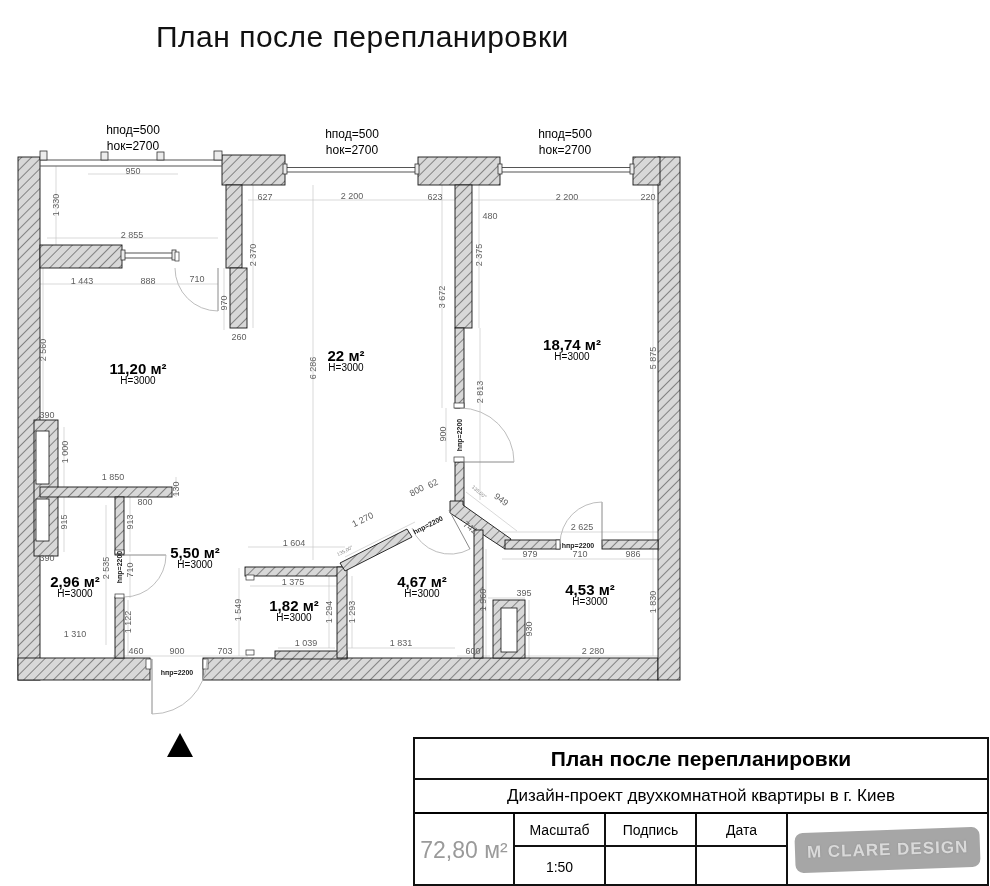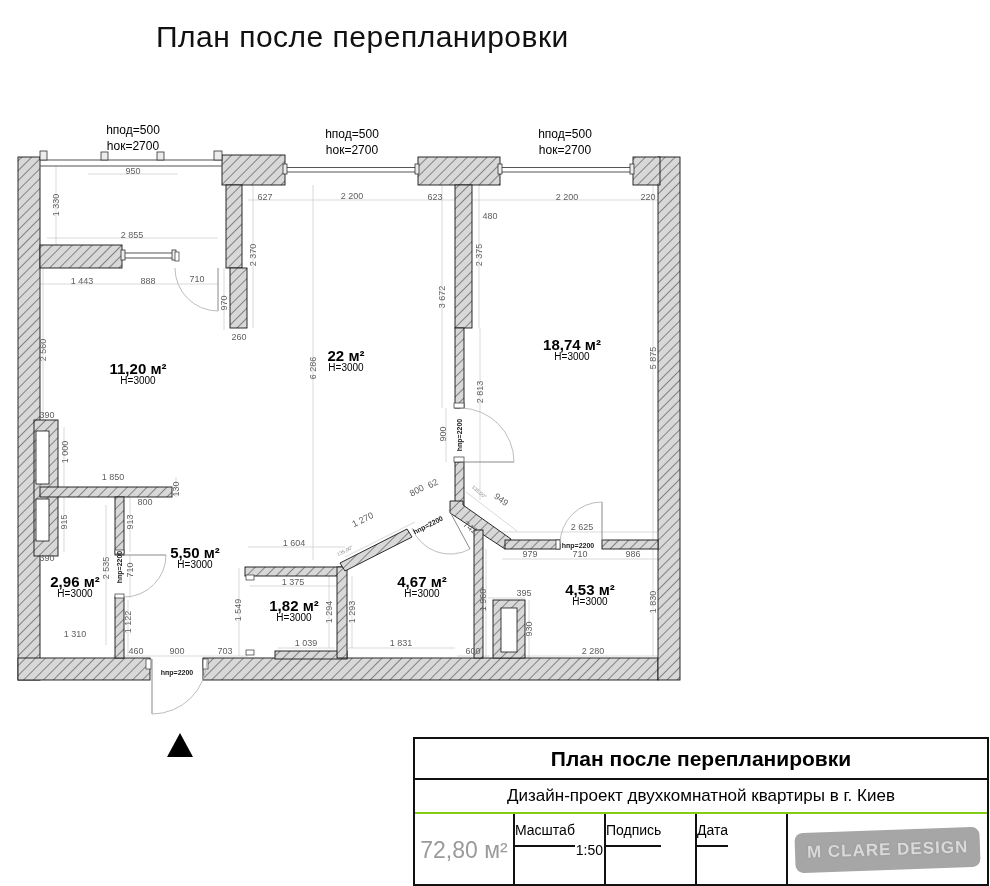--- a/index.html
+++ b/index.html
@@ -14,27 +14,27 @@
   .door{font-size:7px;font-weight:bold;color:#1a1a1a;}
   .ang{font-size:5px;color:#8a8a8a;}
   .area{font-size:15px;font-weight:bold;color:#000;}
   .rh{font-size:10px;color:#000;}
   .wina{font-size:12px;color:#000;}
   
   .tblock{position:absolute;left:413px;top:737px;width:572px;height:145px;
           border:2px solid #111;background:#fff;}
   .tb-row1{height:39px;border-bottom:2px solid #111;display:flex;align-items:center;
            justify-content:center;font-size:21px;font-weight:bold;color:#000;}
-  .tb-row2{height:32px;border-bottom:2px solid #84cc16;display:flex;align-items:center;
+  .tb-row2{height:32px;border-bottom:2px solid #000000;display:flex;align-items:center;
            justify-content:center;font-size:17px;color:#000;}
   .tb-row3{display:flex;height:72px;}
   .tb-c{border-right:2px solid #111;box-sizing:border-box;}
   .tb-area{width:100px;display:flex;align-items:center;justify-content:center;
            font-size:23px;color:#9a9a9a;}
-  .tb-col{width:91px;display:flex;flex-direction:row;}
+  .tb-col{width:91px;display:flex;flex-direction:column;}
   .tb-top{height:31px;border-bottom:2px solid #111;display:flex;align-items:center;
           justify-content:center;font-size:14px;color:#000;}
   .tb-bot{flex:1;display:flex;align-items:center;justify-content:center;font-size:14px;color:#000;}
   .tb-logo{flex:1;border-right:none;display:flex;align-items:center;justify-content:center;}
   .logo-badge{background:#a6a6a6;color:#d9d9d9;font-weight:bold;font-size:17px;
               letter-spacing:1px;padding:10px 12px;border-radius:8px;transform:rotate(-2deg);
               white-space:nowrap;text-shadow:0 0 2px #8e8e8e;}
 </style>
 </head>
 <body>

